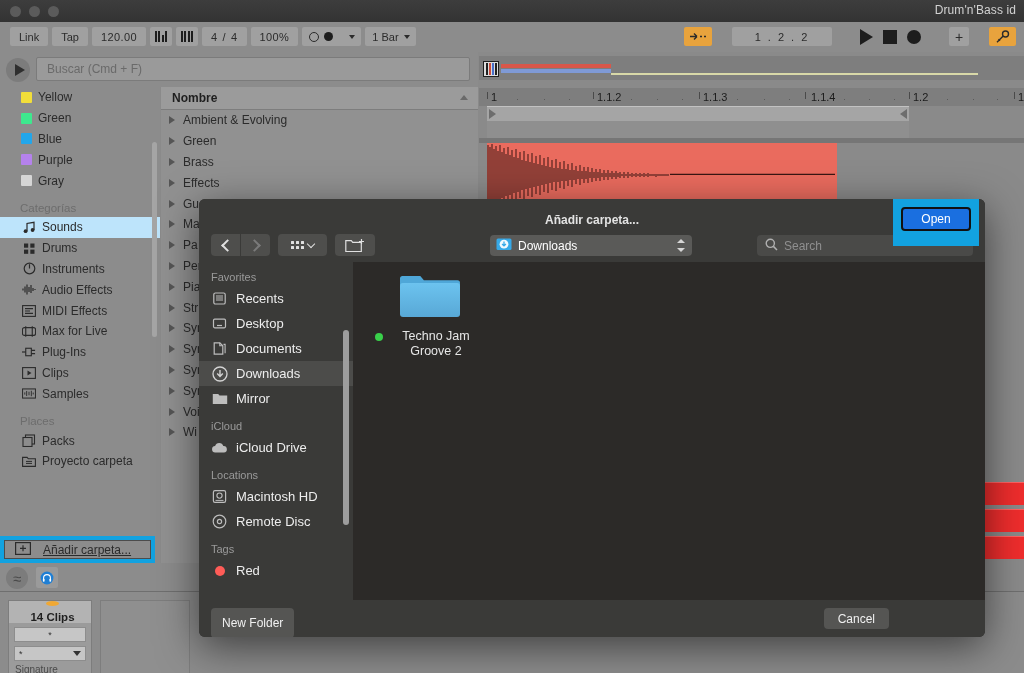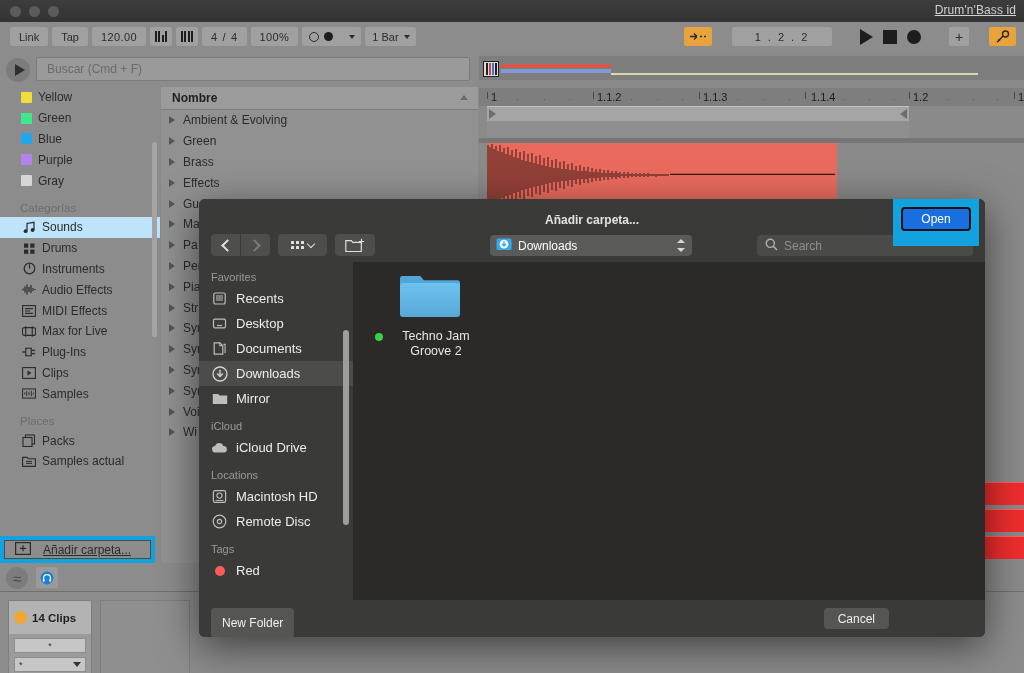--- a/index.html
+++ b/index.html
@@ -10,21 +10,21 @@
     -webkit-font-smoothing:antialiased;
   }
   #app{position:relative;width:1024px;height:673px;}
 
   
   .titlebar{position:absolute;left:0;top:0;width:1024px;height:22px;
     background:linear-gradient(#3d3d3d,#333);border-bottom:1px solid #222;}
   .traffic{position:absolute;top:6px;left:10px;display:flex;gap:8px;}
   .traffic span{width:11px;height:11px;border-radius:50%;background:#5b5b5b;display:block;}
   .win-title{position:absolute;right:8px;top:3px;font-size:12px;color:#d2d2d2;
-    letter-spacing:.1px;white-space:nowrap;text-decoration:underline;}
+    letter-spacing:.1px;white-space:nowrap;}
 
   
   .controlbar{position:absolute;left:0;top:22px;width:1024px;height:30px;background:#8c8c8c;}
   .cb-left{position:absolute;left:10px;top:5px;display:flex;gap:4px;align-items:center;}
   .cbtn{height:19px;background:#a0a0a0;border-radius:2px;color:#2b2b2b;font-size:11px;
     display:flex;align-items:center;justify-content:center;padding:0 9px;white-space:nowrap;}
   .cbtn.num{font-family:"Liberation Sans",sans-serif;letter-spacing:.4px;}
   .metro{width:22px;padding:0;}
   .bars{display:flex;gap:1.5px;align-items:flex-end;height:11px;}
   .bars i{display:block;width:2px;background:#1d1d1d;}
@@ -96,22 +96,22 @@
     display:flex;align-items:center;justify-content:center;color:#4a4a4a;font-size:15px;}
   .hpbtn{position:absolute;left:36px;top:4px;width:22px;height:21px;background:#9a9a9a;border-radius:2px;
     display:flex;align-items:center;justify-content:center;}
   .hpbtn svg{display:block;}
 
   
   .devpanel{position:absolute;left:0;top:591px;width:1024px;height:82px;background:#8c8c8c;
     border-top:1px solid #6f6f6f;}
   .clipbox{position:absolute;left:8px;top:8px;width:84px;height:74px;background:#9b9b9b;
     border:1px solid #7d7d7d;box-sizing:border-box;}
-  .cliphdr{height:33px;background:#b3b3b3;display:flex;align-items:center;padding-left:5px;gap:5px;
-    font-size:11.5px;color:#1f1f1f;font-weight:bold;}
+  .cliphdr{height:22px;background:#b3b3b3;display:flex;align-items:center;padding-left:5px;gap:5px;
+    font-size:11.5px;color:#1f1f1f;font-weight:bold;flex-direction:column;}
   .clipdot{width:13px;height:13px;border-radius:50%;background:#f0a833;}
   .clipfield{margin:4px 5px 0 5px;height:15px;background:#c6c6c6;border:1px solid #8d8d8d;
     box-sizing:border-box;display:flex;align-items:center;justify-content:center;font-size:9px;color:#333;}
   .clipfield.drop{justify-content:space-between;padding:0 4px;}
   .clipfield .dtri{width:0;height:0;border-left:4px solid transparent;border-right:4px solid transparent;
     border-top:5px solid #333;}
   .siglabel{margin-top:3px;padding-left:6px;font-size:10px;color:#4a4a4a;}
   .devbox2{position:absolute;left:100px;top:8px;width:90px;height:74px;background:#8f8f8f;
     border:1px solid #7d7d7d;box-sizing:border-box;}
 
@@ -406,21 +406,21 @@
       </span>
       <span>Packs</span>
     </div>
     <div class="side-row cat">
       <span class="side-ico">
         <svg width="14" height="12" viewBox="0 0 14 12">
             <path d="M.6 2.4h4.5l1.2 1.4h7.1v7.6H.6z" stroke="#2b2b2b" stroke-width="1.1" fill="none"></path>
             <path d="M4 6.4h6M4 8.4h6" stroke="#2b2b2b" stroke-width="1"></path>
           </svg>
       </span>
-      <span>Samples actual</span>
+      <span>Proyecto carpeta</span>
     </div>
     <div class="sb-scroll"></div>
   </div>
 
   <div class="addfolder-hl"></div>
   <div class="addfolder-in">
     <span style="position:absolute;left:10px;">
       <svg width="16" height="13" viewBox="0 0 16 13">
           <rect x=".6" y=".6" width="14.8" height="11.8" stroke="#2b2b2b" stroke-width="1.2" fill="none"></rect>
           <path d="M8 3.3v6M5 6.3h6" stroke="#2b2b2b" stroke-width="1.2"></path>

